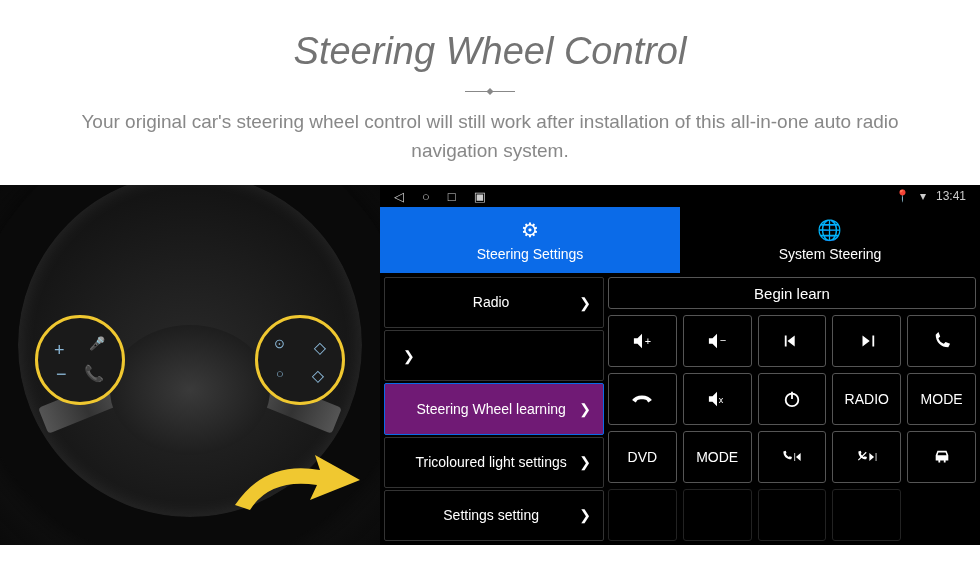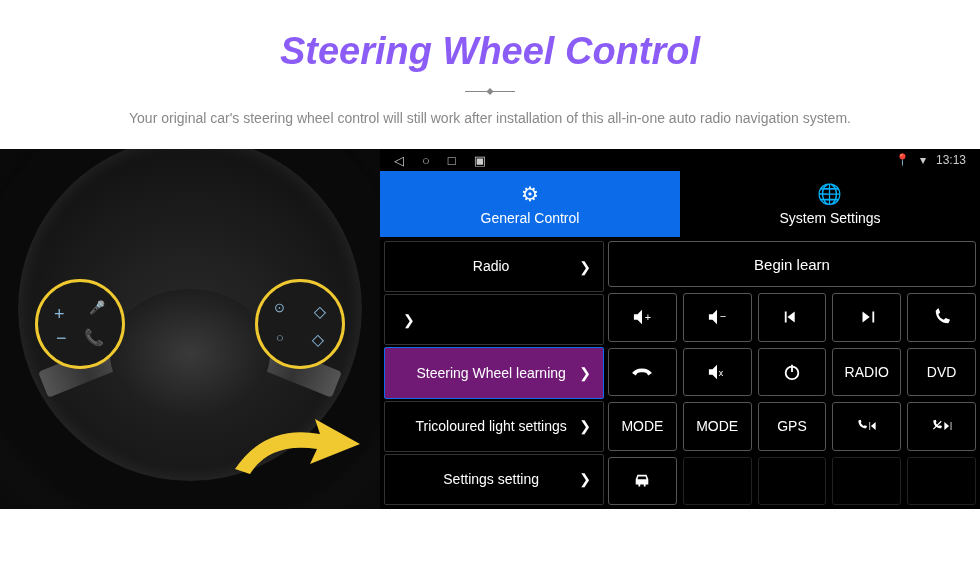--- a/index.html
+++ b/index.html
@@ -1,22 +1,22 @@
 <!DOCTYPE html>
 <html><head>
   <meta charset="utf-8">
   <style>
     * { margin: 0; padding: 0; box-sizing: border-box; }
     body { width: 980px; height: 562px; font-family: Arial, sans-serif; background: #fff; overflow: hidden; }
     
     .header-section { text-align: center; padding: 30px 20px 20px; }
-    .main-title { font-size: 38px; font-weight: bold; font-style: italic; color: #8b5cf6; margin-bottom: 18px; }
+    .main-title { font-size: 38px; font-weight: normal; font-style: italic; color: #737373; margin-bottom: 18px; }
     .divider { width: 50px; height: 1px; background: #888; margin: 0 auto 16px; position: relative; }
     .divider::after { content: ''; width: 5px; height: 5px; background: #888; position: absolute; top: -2px; left: 50%; transform: translateX(-50%) rotate(45deg); }
-    .subtitle { font-size: 14px; color: #888; line-height: 1.5; max-width: 880px; margin: 0 auto; }
+    .subtitle { font-size: 19px; color: #888; line-height: 1.5; max-width: 880px; margin: 0 auto; }
     
     .content-row { display: flex; height: 360px; }
     
     .wheel-panel { width: 380px; background: radial-gradient(ellipse at center, #2a2a2a 0%, #0a0a0a 100%); position: relative; overflow: hidden; }
     .wheel-rim { position: absolute; width: 440px; height: 440px; border: 48px solid #0a0a0a; border-radius: 50%; left: -30px; top: -60px; box-shadow: inset 0 0 20px rgba(255,255,255,0.1), 0 0 30px rgba(0,0,0,0.8); }
     .wheel-center { position: absolute; width: 160px; height: 130px; background: radial-gradient(ellipse, #3a3a3a 0%, #1a1a1a 80%); border-radius: 50%; left: 110px; top: 140px; }
     .wheel-spoke { position: absolute; background: linear-gradient(90deg, #555 0%, #333 50%, #555 100%); }
     .spoke-left { width: 90px; height: 28px; left: 40px; top: 205px; transform: rotate(-22deg); border-radius: 4px; }
     .spoke-right { width: 90px; height: 28px; right: 40px; top: 205px; transform: rotate(22deg); border-radius: 4px; }
     
@@ -50,21 +50,21 @@
     .tab-icon { font-size: 20px; }
     
     .settings-body { flex: 1; display: flex; padding: 4px; gap: 4px; }
     .menu-list { width: 220px; display: flex; flex-direction: column; gap: 2px; }
     .menu-item { flex: 1; display: flex; align-items: center; justify-content: space-between; padding: 0 12px 0 18px; font-size: 14px; border: 1px solid #333; border-radius: 2px; cursor: pointer; background: #000; color: #fff; }
     .menu-item.selected { background: #701a75; border-color: #0b6be8; }
     .menu-item .chev { color: #fff; font-size: 14px; }
     .menu-item .txt { text-align: center; flex: 1; line-height: 1.2; }
     
     .controls-area { flex: 1; display: flex; flex-direction: column; gap: 6px; }
-    .begin-row { height: 46px; }
+    .begin-row { height: 32px; }
     .begin-btn { width: 100%; height: 100%; border: 1px solid #555; border-radius: 3px; background: #000; color: #fff; font-size: 15px; display: flex; align-items: center; justify-content: center; cursor: pointer; }
     
     .grid { flex: 1; display: grid; grid-template-columns: repeat(5, 1fr); grid-template-rows: repeat(4, 1fr); gap: 6px; }
     .grid-btn { border: 1px solid #555; border-radius: 3px; background: #000; color: #fff; font-size: 14px; display: flex; align-items: center; justify-content: center; cursor: pointer; }
     .grid-btn svg { width: 22px; height: 18px; }
     .grid-btn.empty { border-color: #222; cursor: default; }
   </style>
 </head>
 <body>
 
@@ -105,32 +105,32 @@
     <div class="status-bar">
       <div class="status-left">
         <span class="nav-icon">◁</span>
         <span class="nav-icon">○</span>
         <span class="nav-icon">□</span>
         <span class="nav-icon">▣</span>
       </div>
       <div class="status-right">
         <span>📍</span>
         <span>▾</span>
-        <span>13:13</span>
+        <span>13:41</span>
       </div>
     </div>
 
     <div class="tabs-row">
       <div class="tab active">
         <span class="tab-icon">⚙</span>
-        <span>General Control</span>
+        <span>Steering Settings</span>
       </div>
       <div class="tab inactive">
         <span class="tab-icon">🌐</span>
-        <span>System Settings</span>
+        <span>System Steering</span>
       </div>
     </div>
 
     <div class="settings-body">
       <div class="menu-list">
         <div class="menu-item">
           <span class="txt">Radio</span>
           <span class="chev">❯</span>
         </div>
         <div class="menu-item">
@@ -200,31 +200,28 @@
           <div class="grid-btn">
             <svg viewBox="0 0 24 20">
                 <circle cx="12" cy="11" r="7" fill="none" stroke="#fff" stroke-width="2"></circle>
                 <line x1="12" y1="2" x2="12" y2="10" stroke="#fff" stroke-width="2"></line>
               </svg>
           </div>
           <div class="grid-btn">
             <span>RADIO</span>
           </div>
           <div class="grid-btn">
+            <span>MODE</span>
+          </div>
+
+          <div class="grid-btn">
             <span>DVD</span>
           </div>
-
           <div class="grid-btn">
             <span>MODE</span>
-          </div>
-          <div class="grid-btn">
-            <span>MODE</span>
-          </div>
-          <div class="grid-btn">
-            <span>GPS</span>
           </div>
           <div class="grid-btn">
             <svg viewBox="0 0 28 20">
                 <path fill="#fff" d="M3 3c0 6 4 10 10 10l1-3-3-1-1 1c-2-1-3-2-4-4l1-1-1-3z"></path>
                 <path fill="#fff" d="M17 5v10h1V5zm2 5l6 5V5z"></path>
               </svg>
           </div>
           <div class="grid-btn">
             <svg viewBox="0 0 28 20">
                 <path fill="#fff" d="M3 3c0 6 4 10 10 10l1-3-3-1-1 1c-2-1-3-2-4-4l1-1-1-3z"></path>

